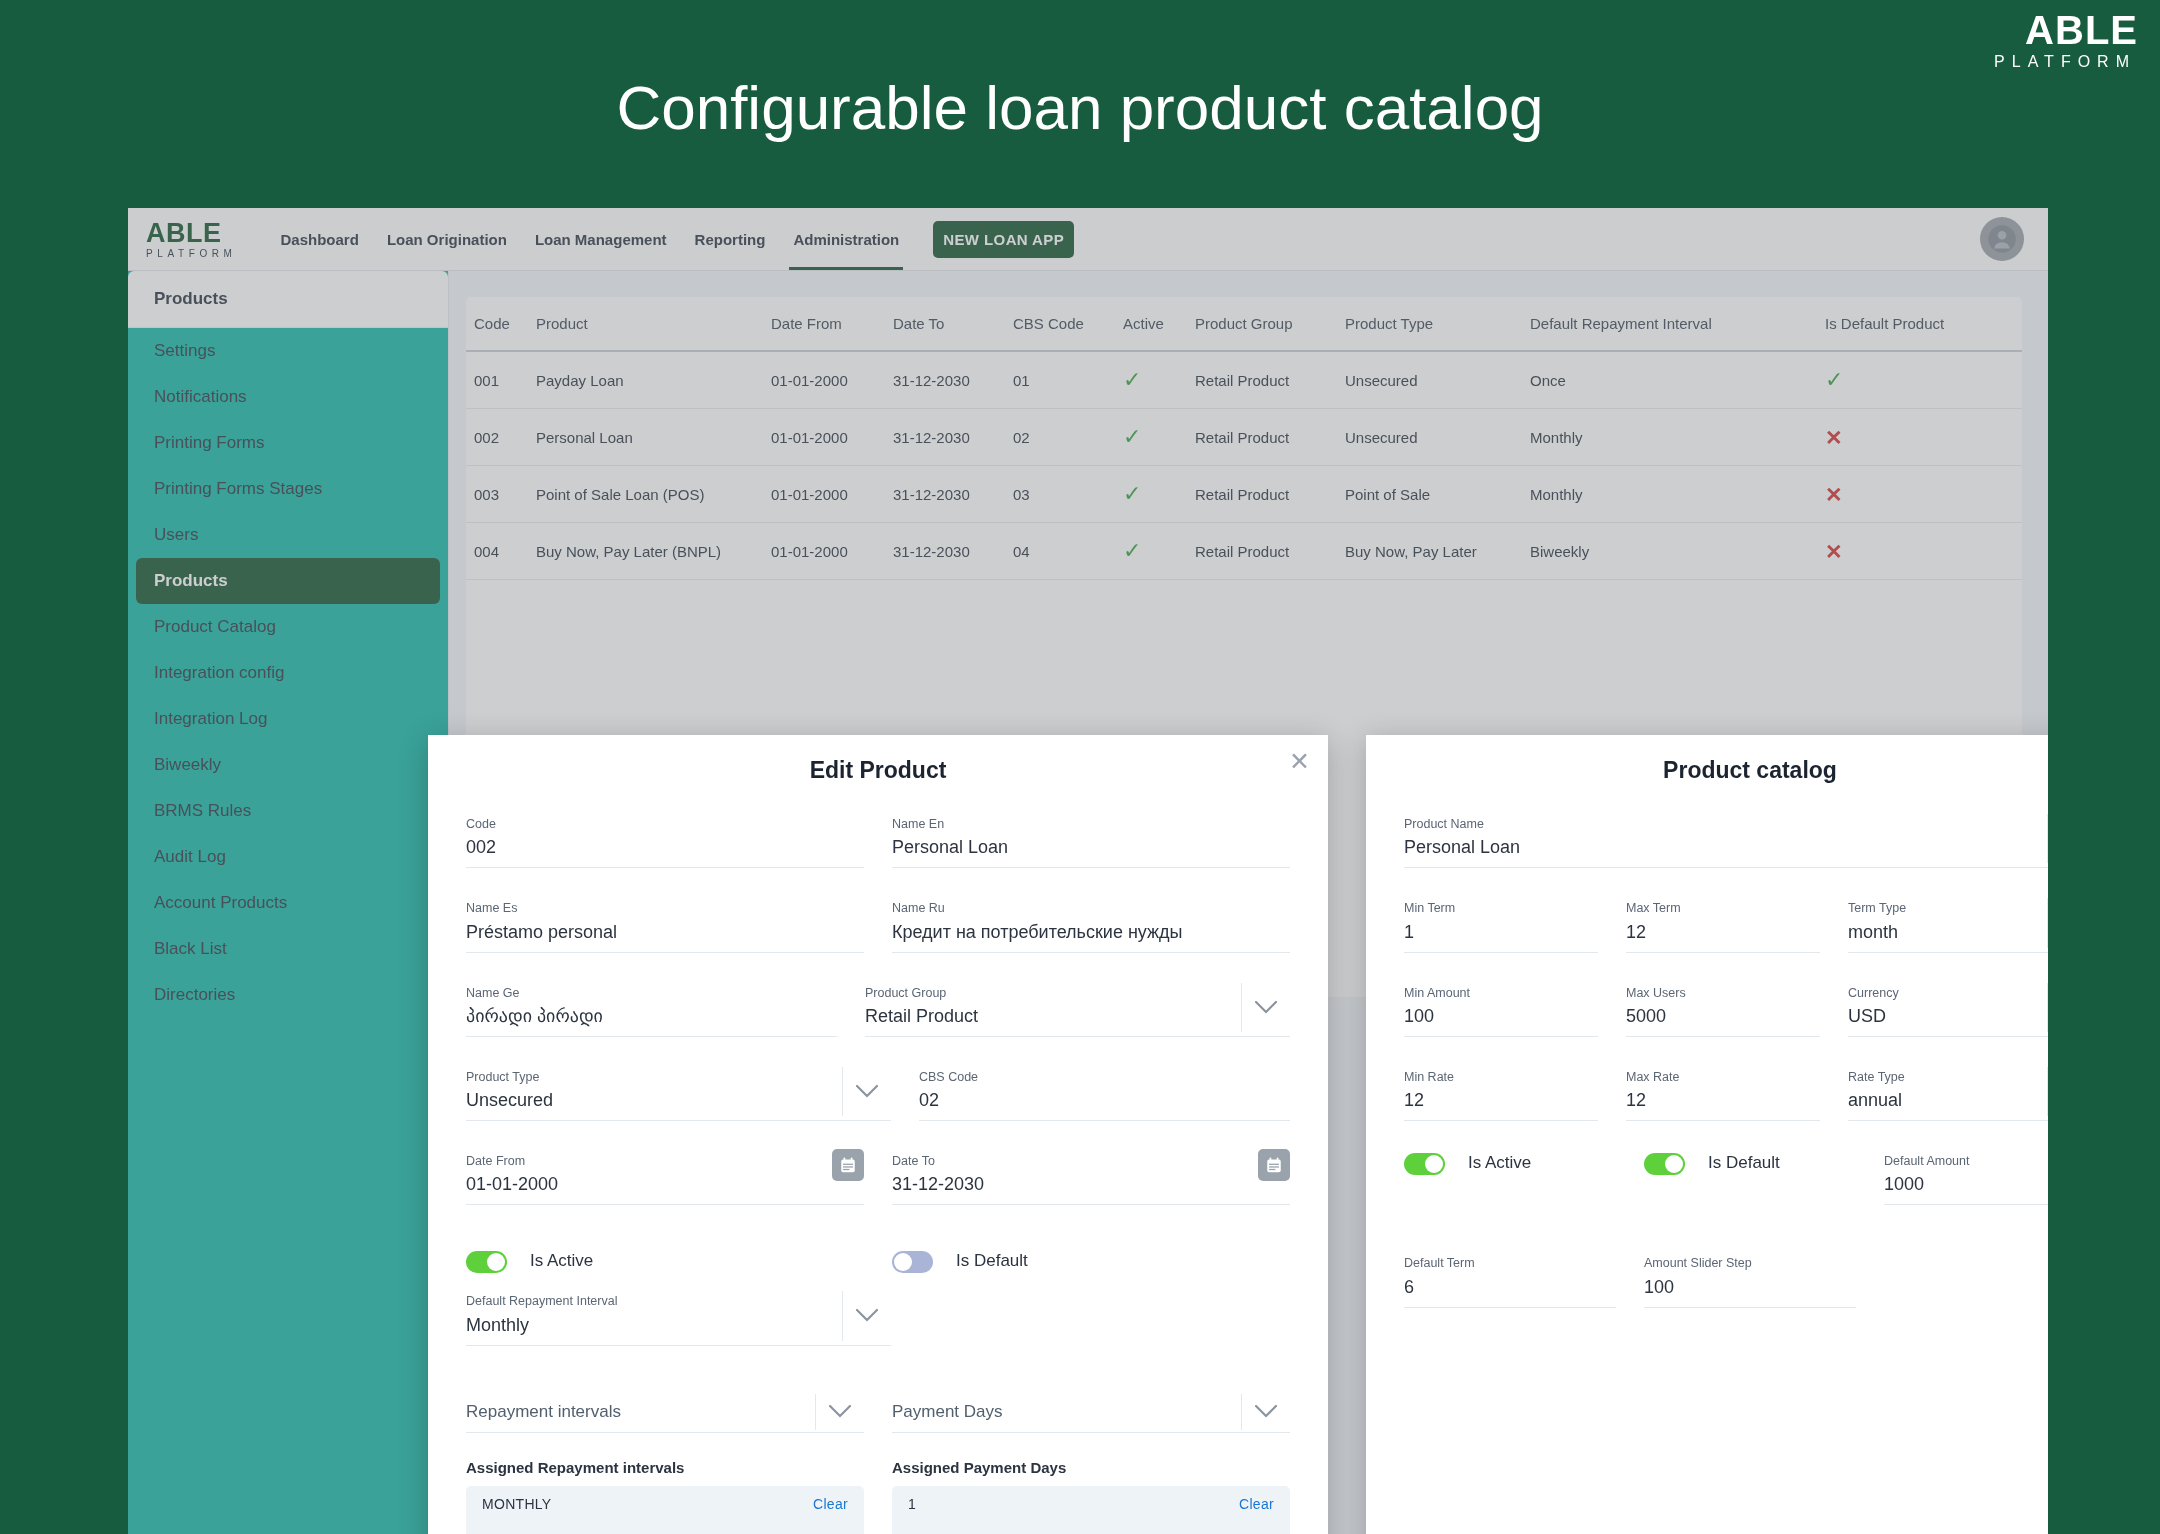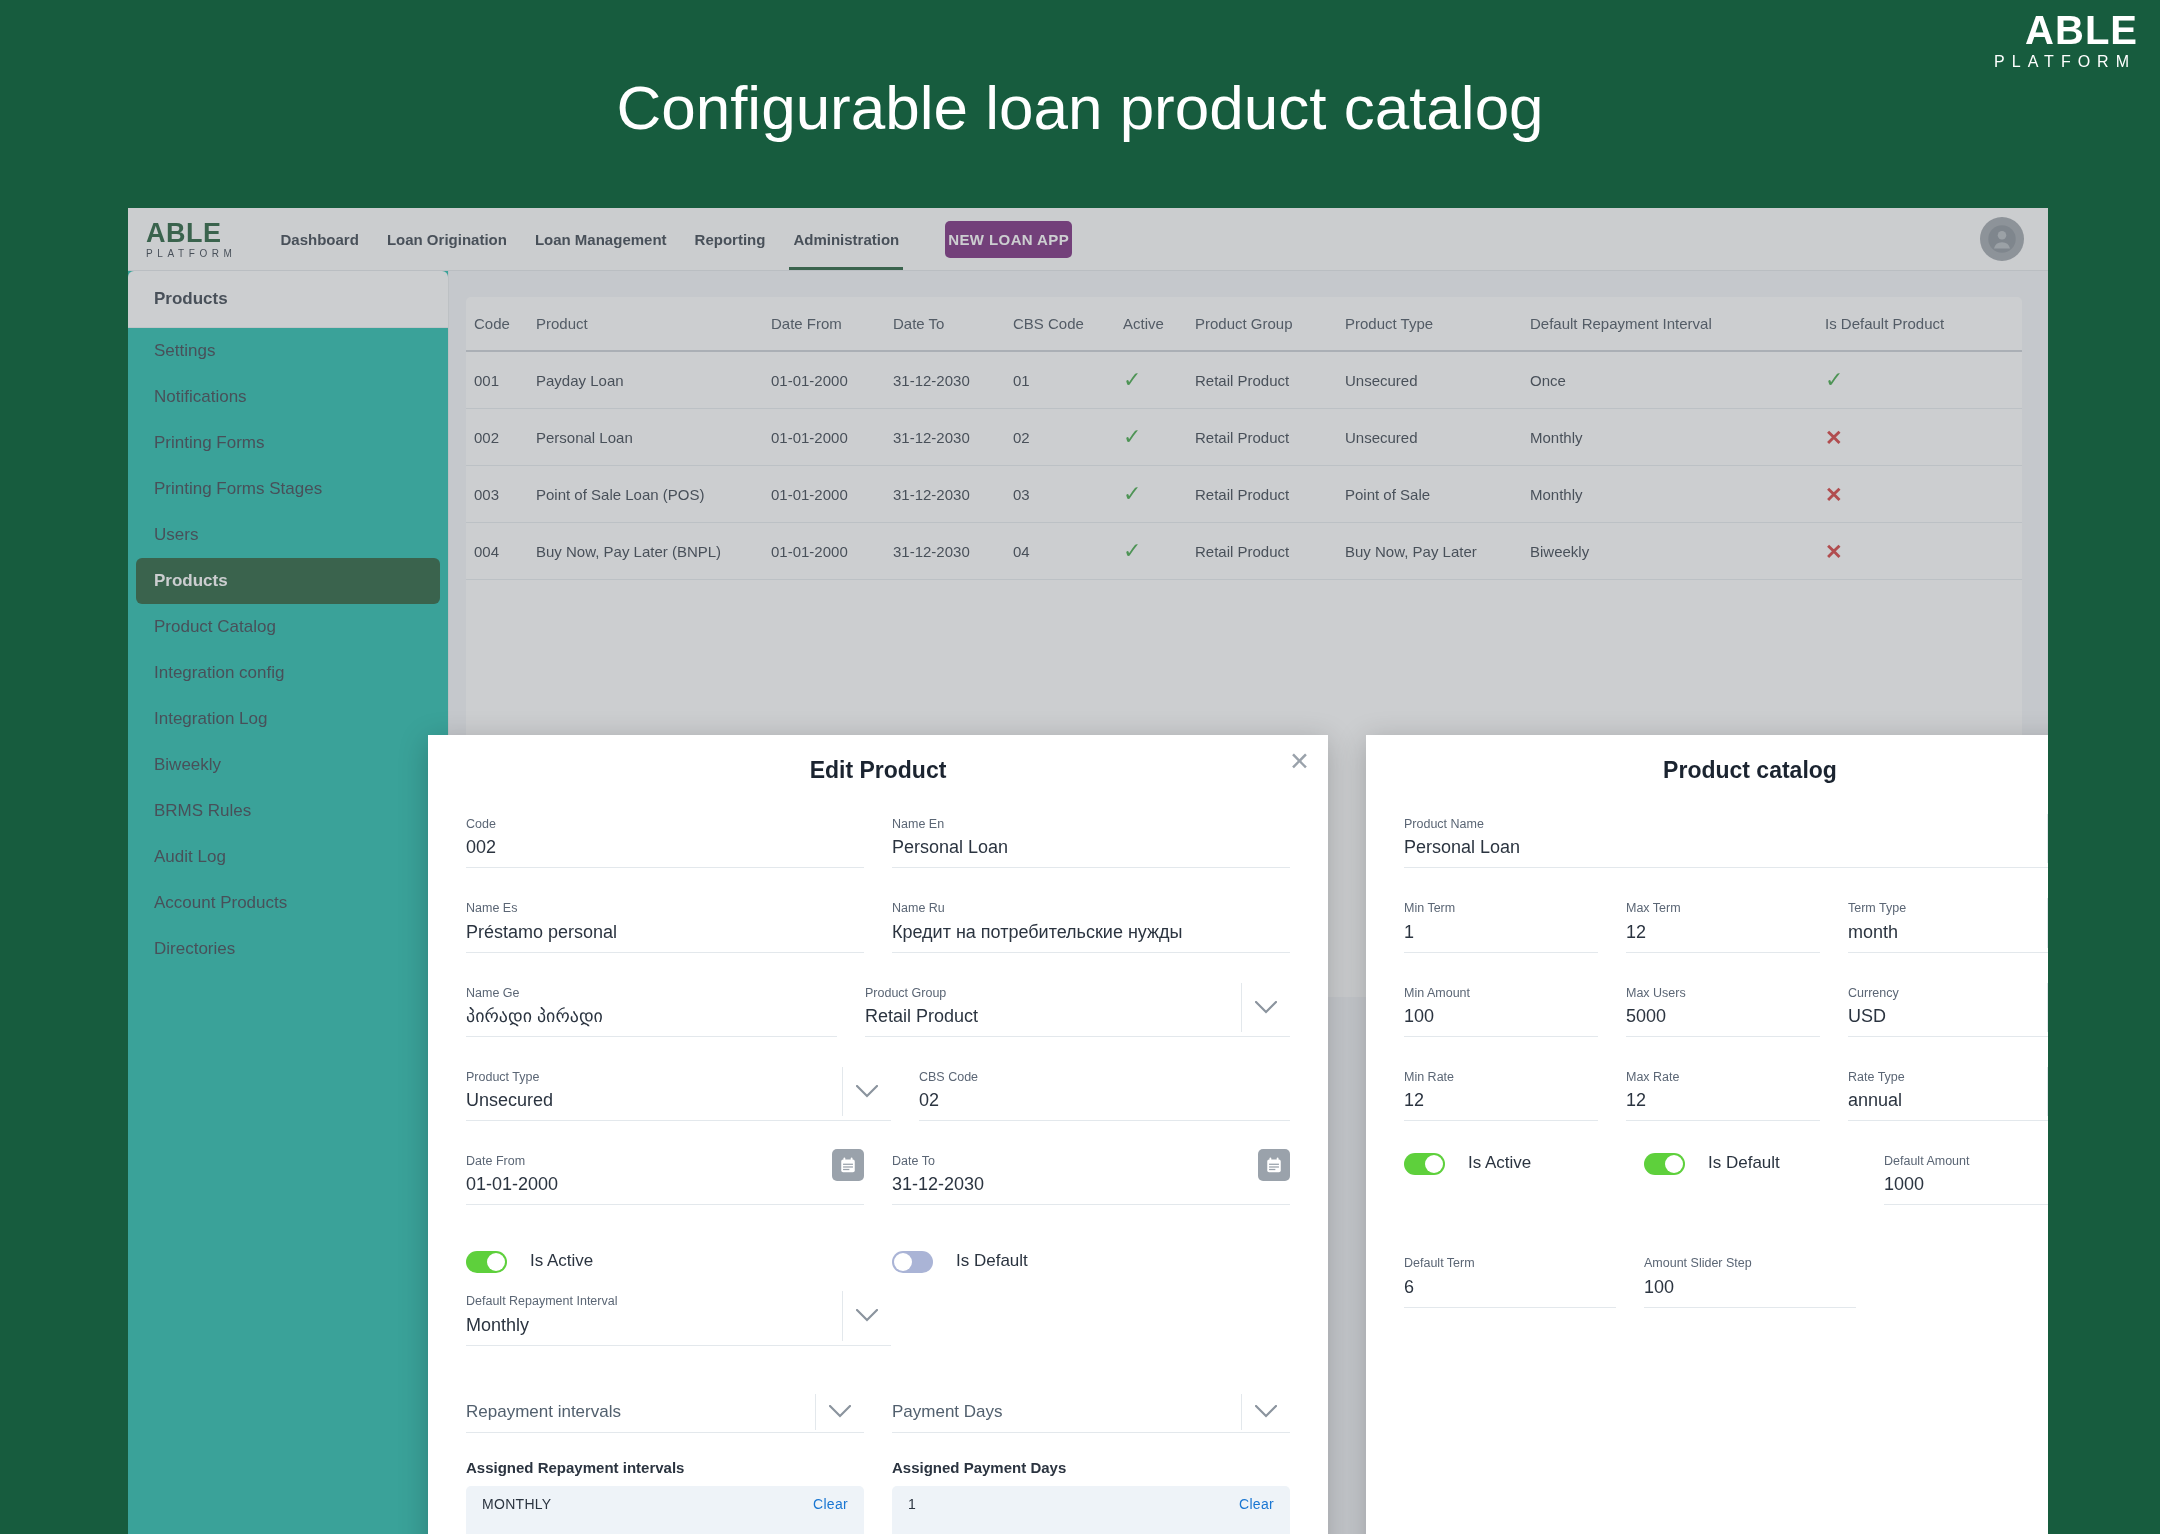--- a/index.html
+++ b/index.html
@@ -113,27 +113,27 @@
   .nav-link.active::after {
     content: "";
     position: absolute;
     left: 10px;
     right: 10px;
     bottom: 0;
     height: 3px;
     background: #14532d;
   }
   .new-loan-btn {
-    margin-left: 32px;
-    background: #701a75;
+    margin-left: 20px;
+    background: #14532d;
     color: #ffffff;
     font-size: 15px;
     font-weight: 600;
     letter-spacing: 0.4px;
-    padding: 10px 3px;
+    padding: 10px 10px;
     border-radius: 5px;
     border: none;
     cursor: pointer;
     font-family: "Liberation Sans", sans-serif;
   }
   .avatar {
     margin-left: auto;
     width: 44px;
     height: 44px;
     border-radius: 50%;
@@ -459,20 +459,21 @@
       <div class="sidebar-item">Printing Forms Stages</div>
       <div class="sidebar-item">Users</div>
       <div class="sidebar-item selected">Products</div>
       <div class="sidebar-item">Product Catalog</div>
       <div class="sidebar-item">Integration config</div>
       <div class="sidebar-item">Integration Log</div>
       <div class="sidebar-item">Biweekly</div>
       <div class="sidebar-item">BRMS Rules</div>
       <div class="sidebar-item">Audit Log</div>
       <div class="sidebar-item">Account Products</div>
+      <div class="sidebar-item">Black List</div>
       <div class="sidebar-item">Directories</div>
     </div>
 
     <div class="main">
       <div class="table-card">
         <table class="products">
           <colgroup>
             <col style="width:62px">
               <col style="width:235px">
               <col style="width:122px">

